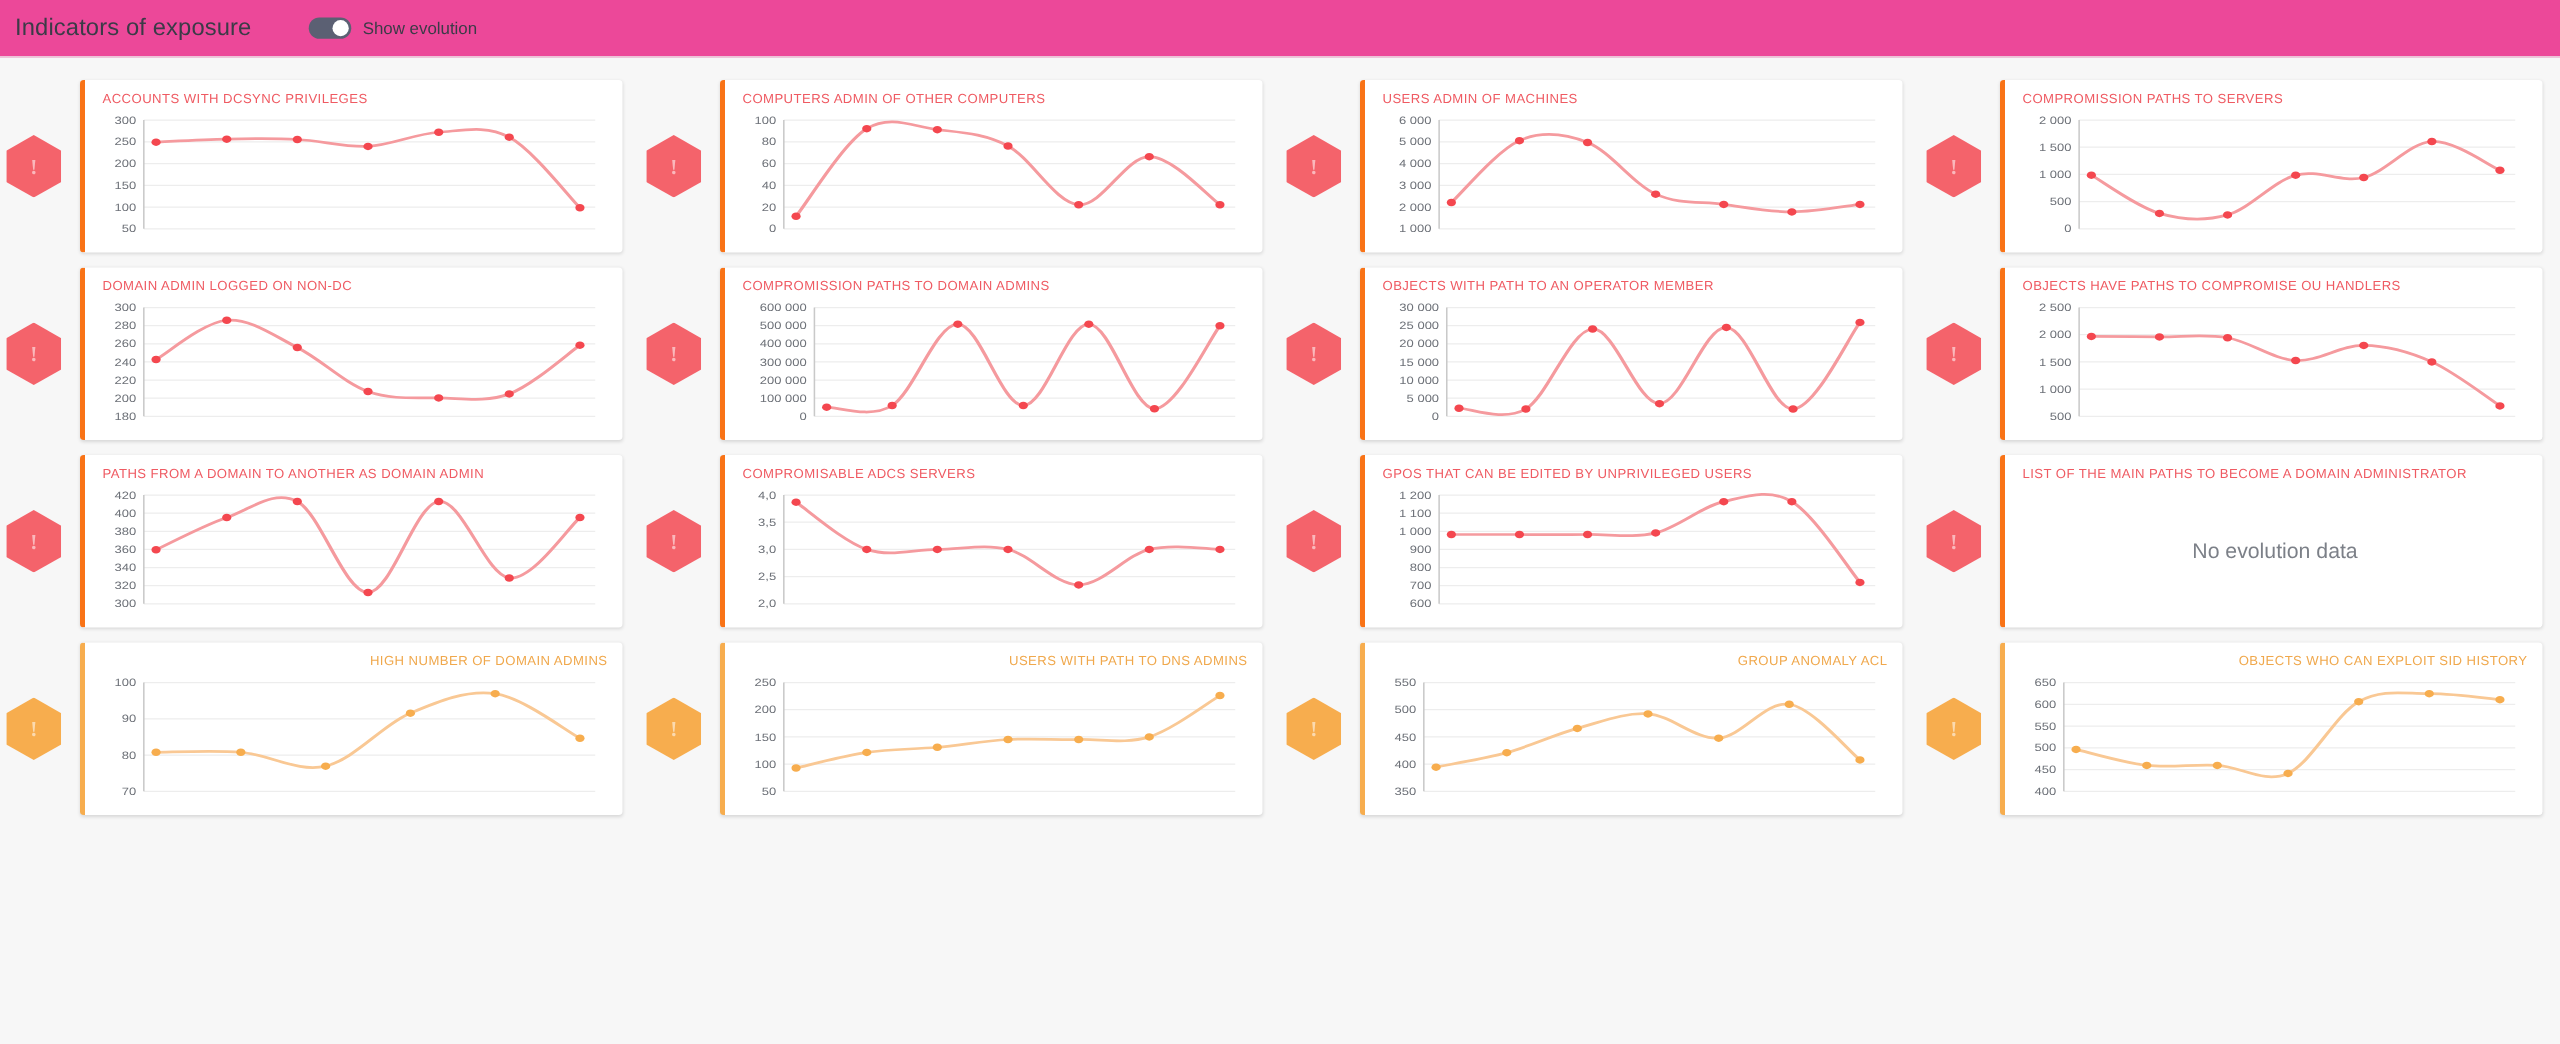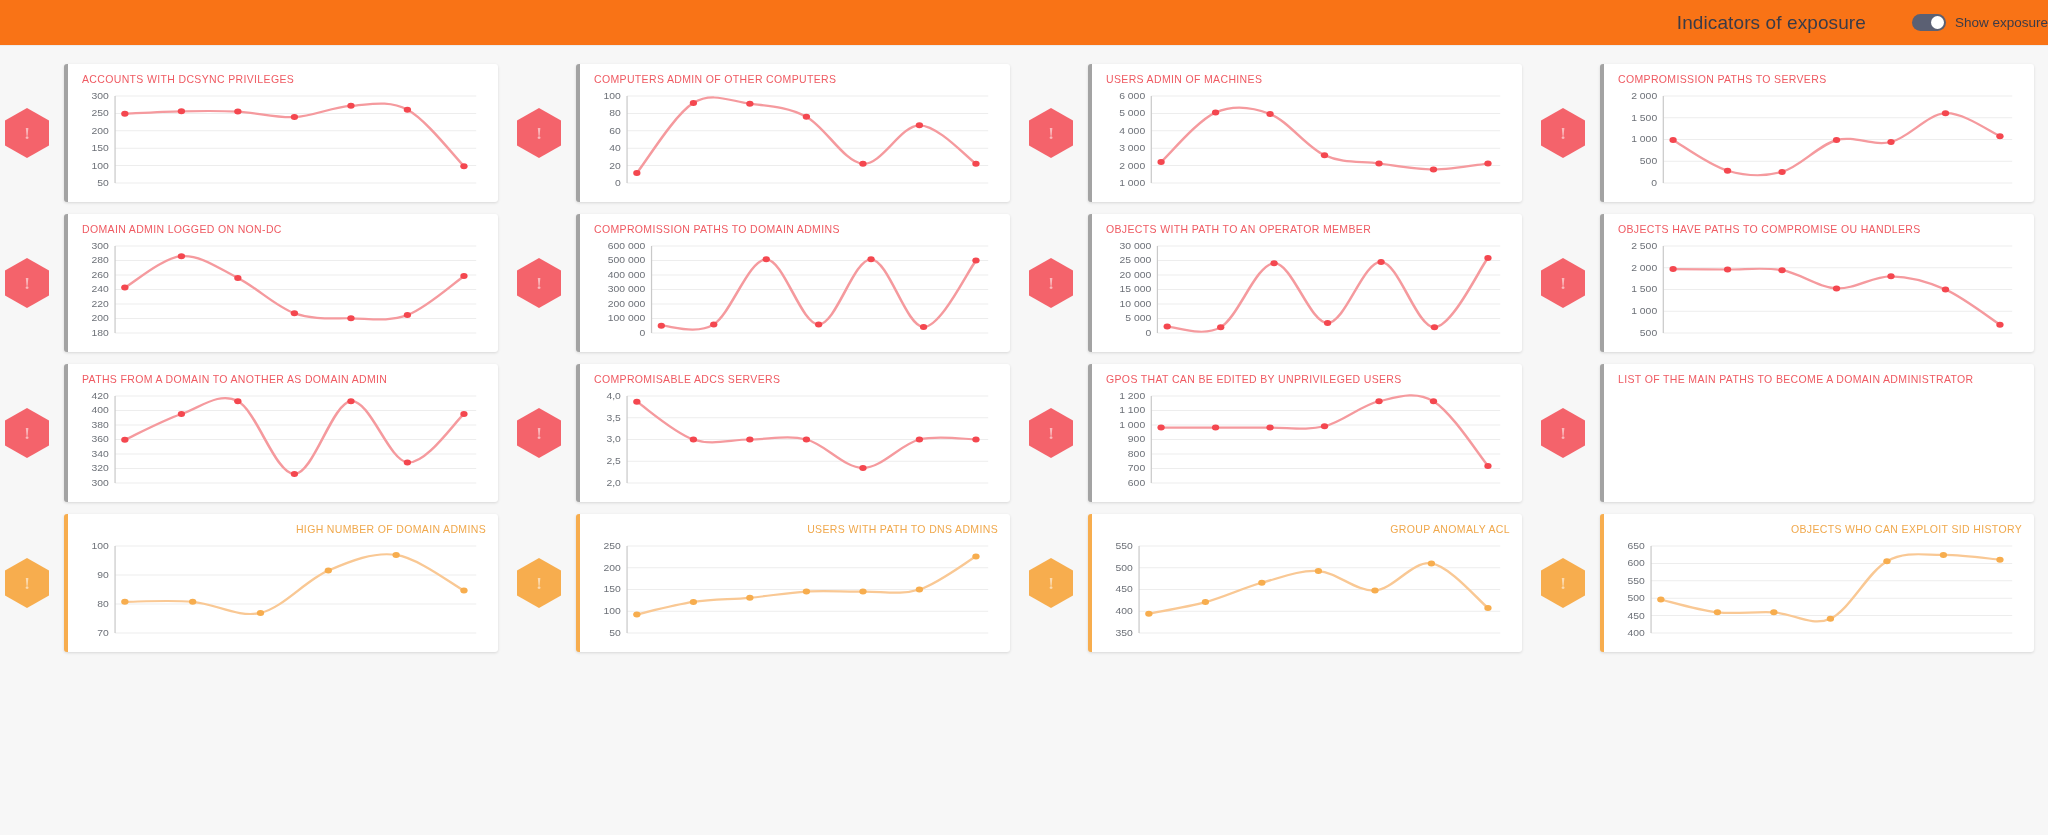--- a/index.html
+++ b/index.html
@@ -5,27 +5,26 @@
   * { box-sizing: border-box; }
   html, body {
     margin: 0; padding: 0;
     width: 2048px; height: 835px;
     background: #f7f7f7;
     font-family: "Liberation Sans", sans-serif;
     overflow: hidden;
   }
   #header {
     height: 46px;
-    background: #f97316;
+    background: #ec4899;
     display: flex;
     align-items: center;
     padding-left: 12px;
     gap: 46px;
     border-bottom: 1px solid #ececec;
-    justify-content: flex-end;
   }
   #header-title {
     font-size: 19px;
     color: #3b3b47;
     letter-spacing: .1px;
   }
   .toggle-wrap { display: flex; align-items: center; gap: 9px; }
   .toggle {
     width: 34px; height: 17px;
     border-radius: 9px;
@@ -76,21 +75,21 @@
     font-size: 17px;
     font-weight: bold;
     font-family: "Liberation Serif", serif;
     line-height: 1;
   }
   .card {
     flex: 1;
     height: 138px;
     background: #fff;
     border-radius: 3px;
-    border-left: 4px solid #a3a3a3;
+    border-left: 4px solid #f97316;
     box-shadow: 0 1px 3px rgba(0,0,0,.13);
     padding: 9px 12px 0 14px;
     overflow: hidden;
     position: relative;
   }
   .card.warn { border-left-color: #f7ad4e; }
   .card-title {
     font-size: 10.5px;
     letter-spacing: .35px;
     color: #ef5a62;
@@ -112,21 +111,21 @@
 </style>
 </head>
 <body>
 
 <div id="header">
   <div id="header-title">Indicators of exposure</div>
   <div class="toggle-wrap">
     <div class="toggle">
       <div class="knob"></div>
     </div>
-    <span class="toggle-label">Show exposure</span>
+    <span class="toggle-label">Show evolution</span>
   </div>
 </div>
 
 <div id="grid">
     <div class="cell">
       <div class="badge">
         <div class="hex red">
           <span class="glyph">!</span>
         </div>
       </div>
@@ -492,20 +491,21 @@
       </div>
     </div>
     <div class="cell">
       <div class="badge">
         <div class="hex red">
           <span class="glyph">!</span>
         </div>
       </div>
       <div class="card">
         <div class="card-title">LIST OF THE MAIN PATHS TO BECOME A DOMAIN ADMINISTRATOR</div>
+        <div class="noevo">No evolution data</div>
       </div>
     </div>
     <div class="cell">
       <div class="badge">
         <div class="hex orange">
           <span class="glyph">!</span>
         </div>
       </div>
       <div class="card warn">
         <div class="card-title">HIGH NUMBER OF DOMAIN ADMINS</div>

